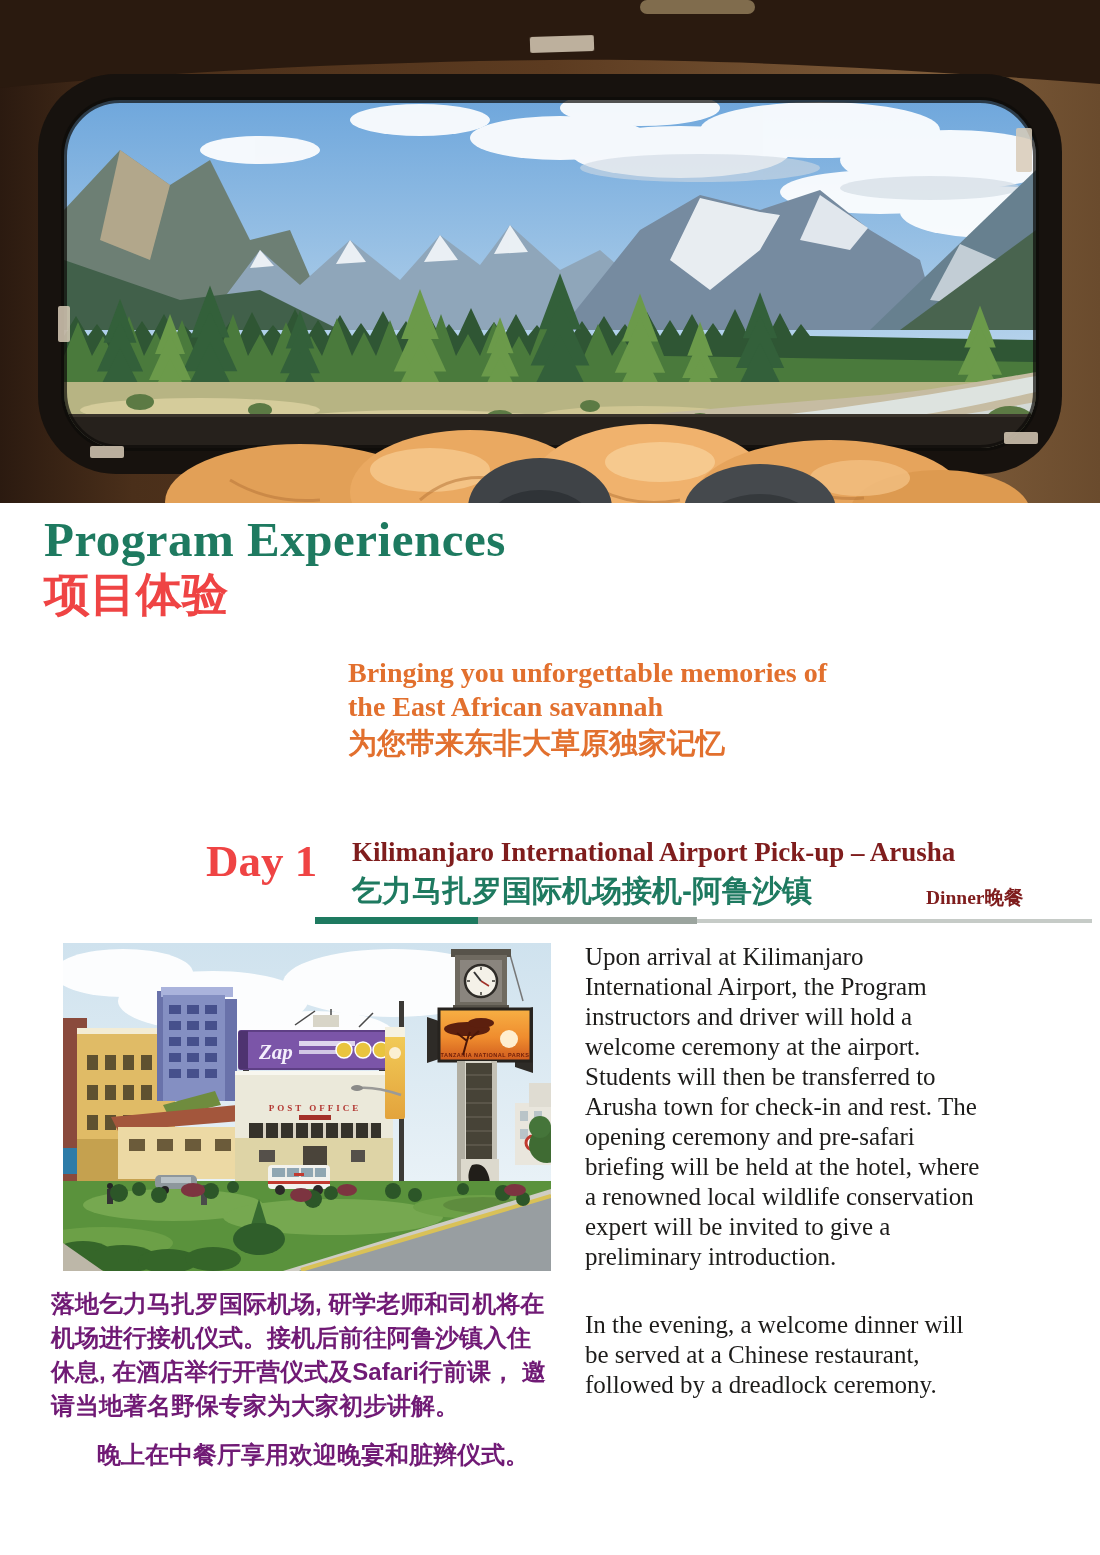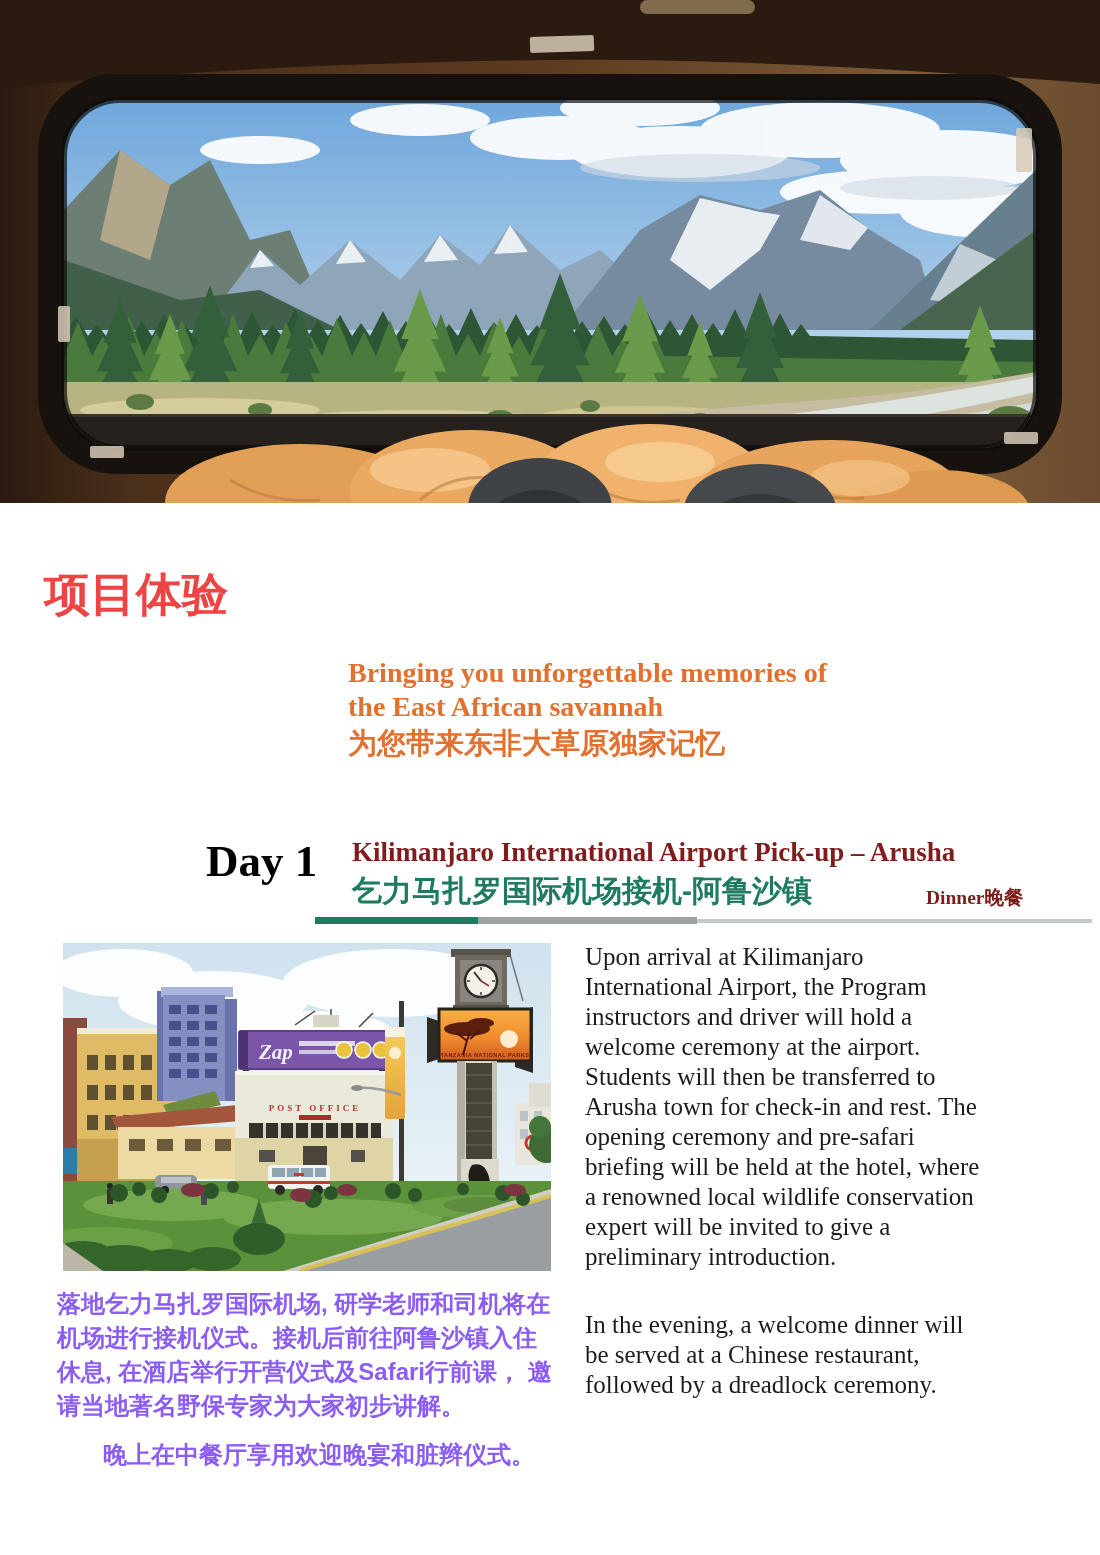--- a/index.html
+++ b/index.html
@@ -15,42 +15,42 @@
   .title-zh{left:44px;top:566px;font-size:46px;font-weight:700;color:#ef4444;line-height:56px;
             font-family:"Liberation Sans", sans-serif;}
 
   
   .tagline{left:348px;top:656px;color:#E2702E;}
   .tagline .en{font-size:28px;font-weight:700;line-height:34px;white-space:nowrap;}
   .tagline .zh{font-size:29px;font-weight:700;line-height:38px;
                font-family:"Liberation Sans", sans-serif;white-space:nowrap;}
 
   
-  .day-label{left:206px;top:835px;font-size:45px;font-weight:700;color:#000000;}
+  .day-label{left:206px;top:835px;font-size:45px;font-weight:700;color:#ef4444;}
   .day-head{left:352px;top:836px;}
   .day-head .h-en{font-size:27px;font-weight:700;color:#7f1d1d;line-height:32px;white-space:nowrap;}
   .day-head .h-zh{font-size:30px;font-weight:700;color:#1E7A60;line-height:36px;margin-top:5px;
                   font-family:"Liberation Sans", sans-serif;white-space:nowrap;}
   .meal{left:926px;top:884px;font-size:19.5px;font-weight:700;color:#7f1d1d;white-space:nowrap;}
 
   .seg{position:absolute;}
   .seg1{left:315px;top:917px;width:163px;height:7px;background:#1E7A60;}
   .seg2{left:478px;top:917px;width:219px;height:7px;background:#9BA49E;}
   .seg3{left:697px;top:919px;width:395px;height:4px;background:#C6CBC7;}
 
   
   .town{left:63px;top:943px;width:488px;height:328px;text-decoration:underline;}
 
   
   .col-en{left:585px;top:942px;width:470px;font-size:25px;line-height:30px;color:#1d1c1a;}
   .col-en .p{white-space:nowrap;}
   .col-en .p2{margin-top:38px;}
 
   
-  .col-zh{left:57px;top:1287px;width:520px;color:#8b5cf6;
+  .col-zh{left:51px;top:1287px;width:520px;color:#701a75;
           font-family:"Liberation Sans", sans-serif;font-weight:700;}
   .col-zh .p1{font-size:24px;line-height:34px;white-space:nowrap;}
   .col-zh .p2{font-size:24px;line-height:30px;margin-top:17px;white-space:nowrap;padding-left:46px;}
 </style>
 </head>
 <body>
 
 <div class="page">
 
   <div class="abs hero">
@@ -198,20 +198,21 @@
       </g>
       <g>
         <ellipse cx="540" cy="508" rx="72" ry="50" fill="#3F4347"></ellipse>
         <ellipse cx="760" cy="510" rx="76" ry="46" fill="#45494D"></ellipse>
         <ellipse cx="540" cy="520" rx="50" ry="30" fill="#2F3337"></ellipse>
         <ellipse cx="760" cy="522" rx="52" ry="28" fill="#35393C"></ellipse>
       </g>
     </svg>
   </div>
 
+  <div class="abs title-en">Program Experiences</div>
   <div class="abs title-zh">项目体验</div>
 
   <div class="abs tagline">
     <div class="en">Bringing you unforgettable memories of</div>
     <div class="en">the East African savannah</div>
     <div class="zh">为您带来东非大草原独家记忆</div>
   </div>
 
   <div class="abs day-label">Day 1</div>
   <div class="abs day-head">

